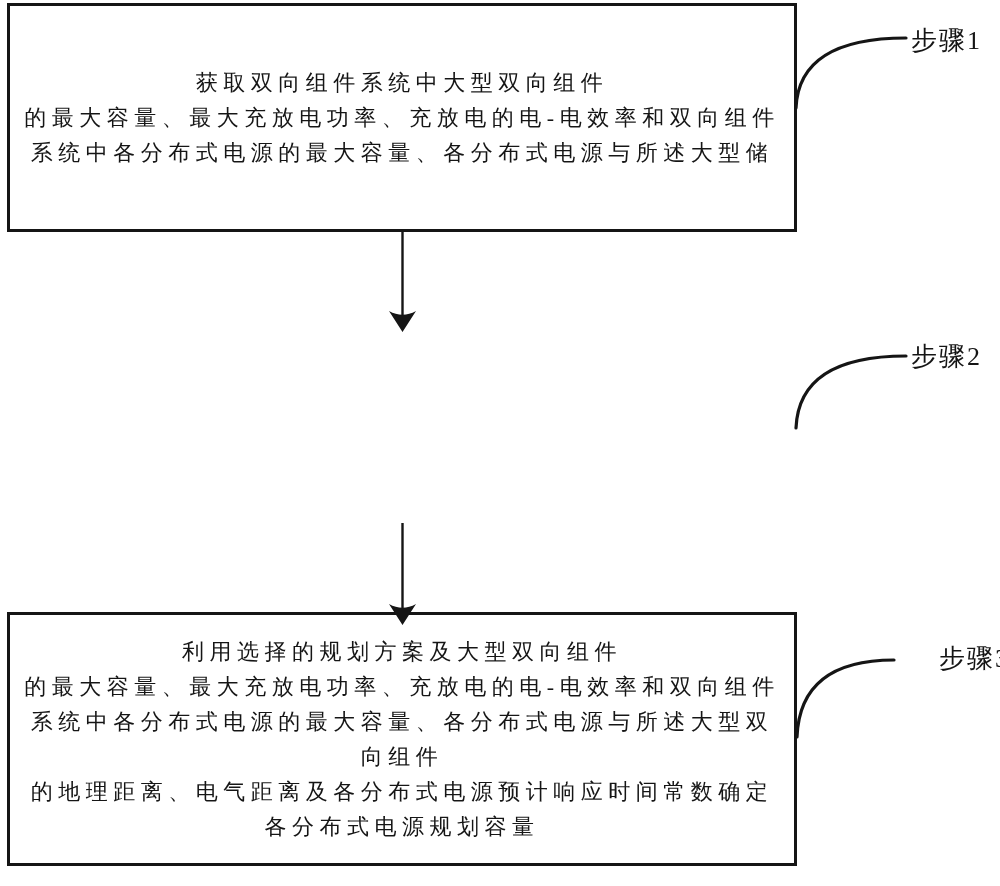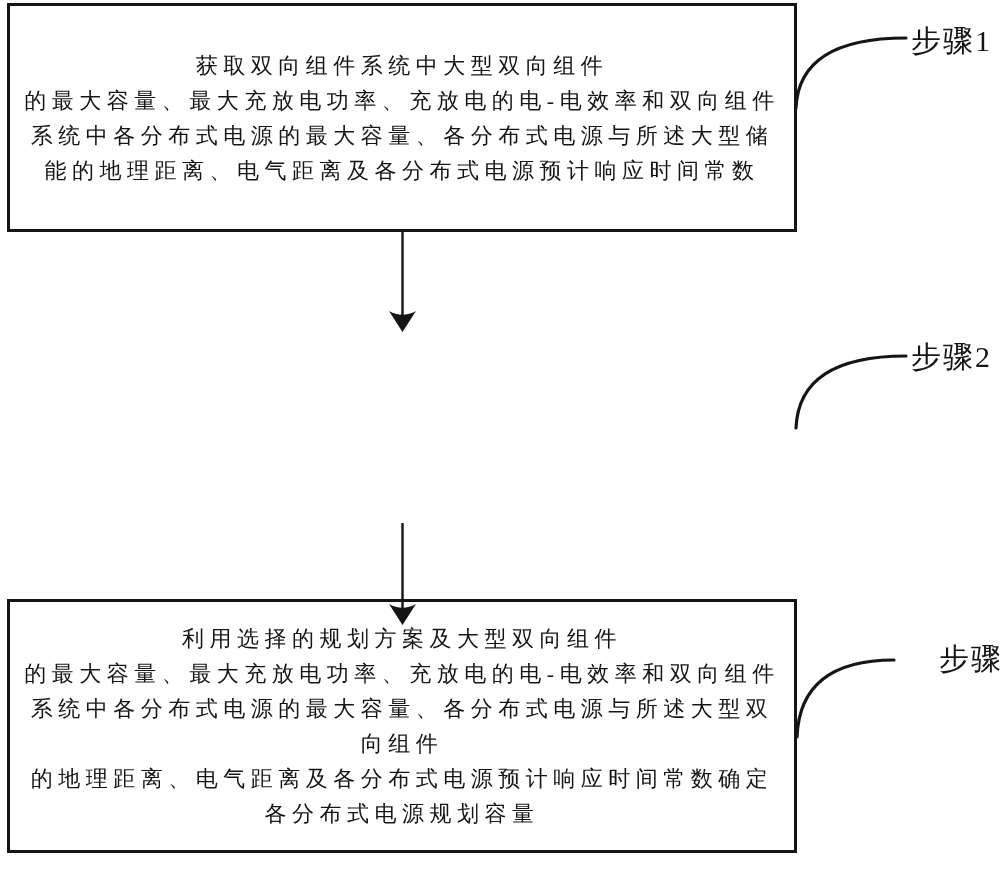--- a/index.html
+++ b/index.html
@@ -21,57 +21,56 @@
     width: 790px;
     border: 3px solid #151515;
     background: #ffffff;
     display: flex;
     flex-direction: column;
     justify-content: center;
     align-items: center;
   }
   .box-1 { top: 3px;   height: 229px; }
   .box-2 { top: 330px; height: 193px; }
-  .box-3 { top: 599px; height: 254px; }
+  .box-3 { top: 612px; height: 254px; }
   .text-line {
     display: block;
     text-align: center;
     font-size: 22px;
     line-height: 35px;
     letter-spacing: 5.5px;
     white-space: nowrap;
     color: #151515;
   }
   .connector-layer {
     position: absolute; left: 0; top: 0;
     width: 1000px; height: 886px;
     pointer-events: none;
   }
   .step-label {
     position: absolute;
-    font-size: 30px;
+    font-size: 26px;
     line-height: 34px;
     letter-spacing: 2px;
     white-space: nowrap;
     color: #151515;
   }
   .label-1 { left: 911px; top: 24px; }
   .label-2 { left: 911px; top: 340px; }
   .label-3 { left: 939px; top: 642px; }
 </style>
 </head>
 <body>
 
 <div class="canvas">
 
   <div class="step-box box-1">
     <span class="text-line">获取双向组件系统中大型双向组件</span>
     <span class="text-line">的最大容量、最大充放电功率、充放电的电-电效率和双向组件</span>
     <span class="text-line">系统中各分布式电源的最大容量、各分布式电源与所述大型储</span>
-    <span class="text-line">能的地理距离、电气距离及各分布式电源预计响应时间常数</span>
   </div>
 
 
   <div class="step-box box-3">
     <span class="text-line">利用选择的规划方案及大型双向组件</span>
     <span class="text-line">的最大容量、最大充放电功率、充放电的电-电效率和双向组件</span>
     <span class="text-line">系统中各分布式电源的最大容量、各分布式电源与所述大型双</span>
     <span class="text-line">向组件</span>
     <span class="text-line">的地理距离、电气距离及各分布式电源预计响应时间常数确定</span>
     <span class="text-line">各分布式电源规划容量</span>

